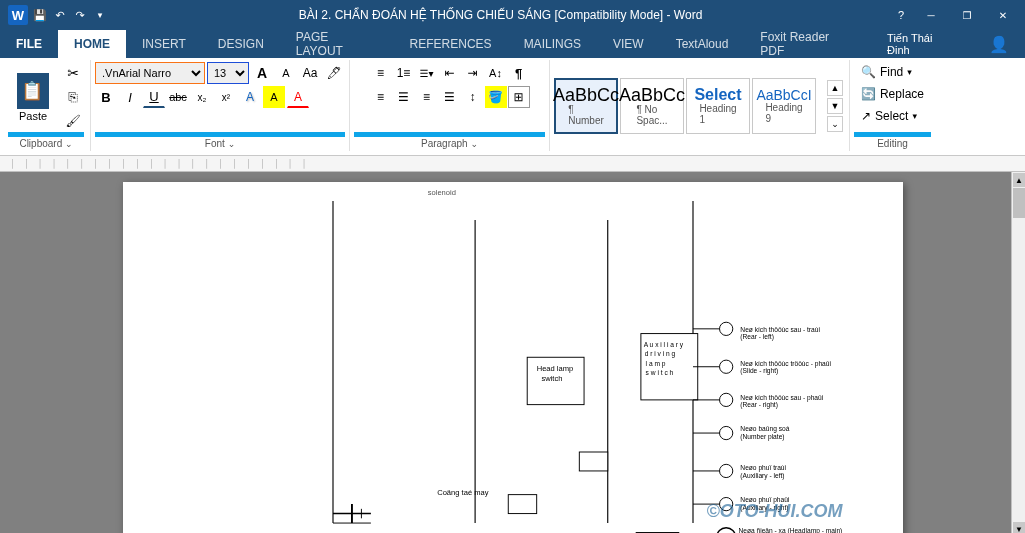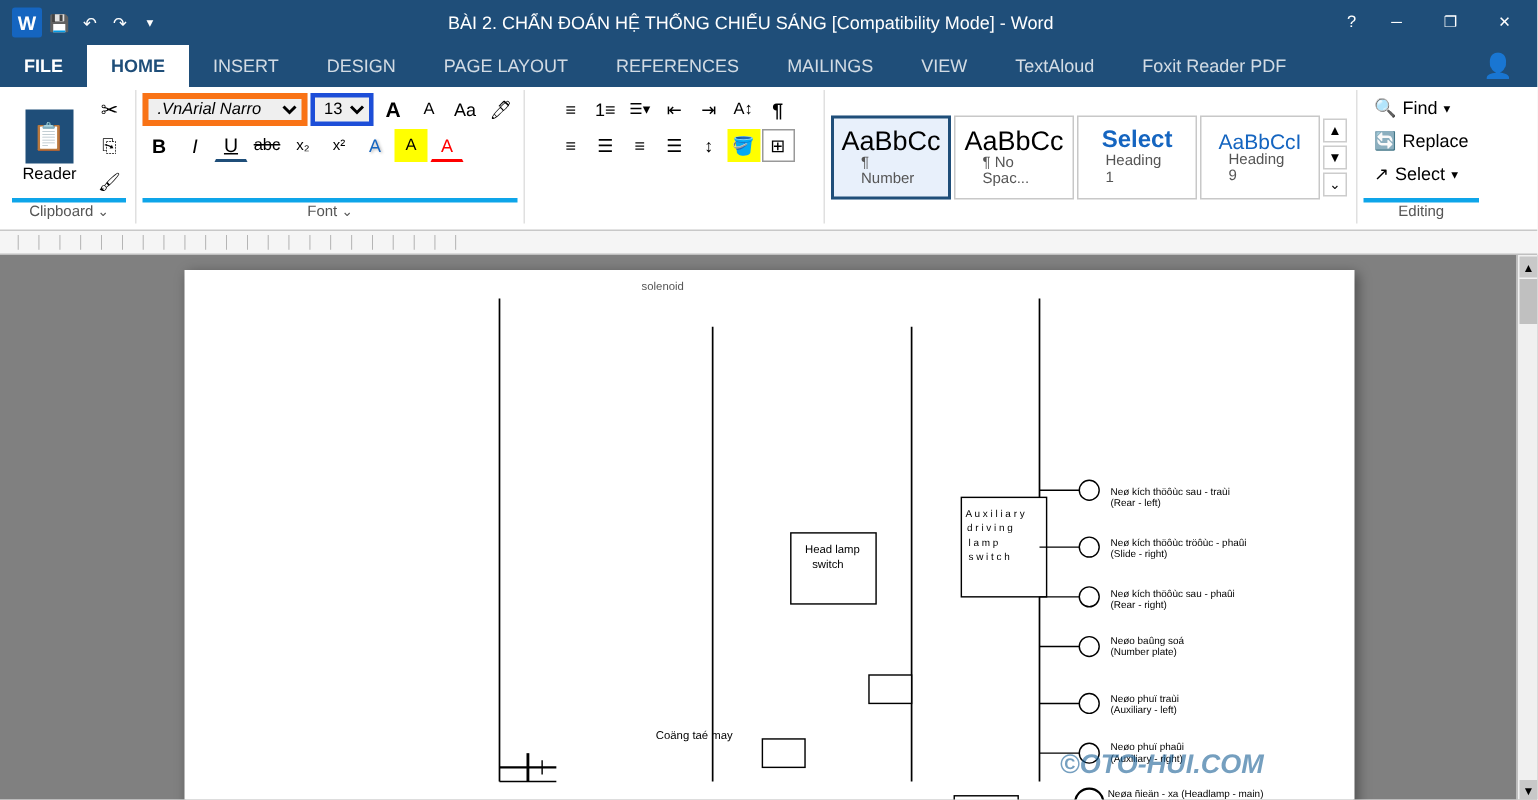--- a/index.html
+++ b/index.html
@@ -73,32 +73,32 @@
       align-items: center;
       justify-content: center;
       width: 50px;
       height: 58px;
       cursor: pointer;
       border: 1px solid transparent;
       padding: 2px;
     }
     .paste-icon { width: 32px; height: 36px; background: #1f4e79; display: flex; align-items: center; justify-content: center; color: white; font-size: 18px; }
     .paste-label { font-size: 11px; margin-top: 1px; }
-    .font-select { height: 22px; font-size: 11px; border: 4px solid #f97316; padding: 0 2px; min-width: 110px; font-style: italic; }
-    .font-size-select { height: 22px; font-size: 11px; border: 3px solid #1d4ed8; padding: 0 2px; width: 42px; }
+    .font-select { height: 22px; font-size: 11px; border: 1px solid #f97316; padding: 0 2px; min-width: 110px; }
+    .font-size-select { height: 22px; font-size: 11px; border: 1px solid #1d4ed8; padding: 0 2px; width: 42px; }
     .icon-btn { width: 22px; height: 22px; border: 1px solid transparent; background: transparent; cursor: pointer; display: flex; align-items: center; justify-content: center; font-size: 12px; }
     .bold-btn { font-weight: bold; font-size: 13px; }
     .italic-btn { font-style: italic; font-size: 13px; }
     .underline-btn { text-decoration: underline; font-size: 13px; }
     .style-box {
       display: flex;
       flex-direction: column;
       align-items: center;
       justify-content: center;
-      width: 80px;
+      width: 64px;
       height: 56px;
       border: 1px solid #c8c8c8;
       cursor: pointer;
       padding: 18px;
       font-size: 11px;
     }
     .style-box.active { border-color: #1f4e79; border-width: 2px; }
     .style-preview { font-size: 18px; line-height: 1; }
     .style-label { font-size: 10px; color: #555; }
     .edit-btn { display: flex; align-items: center; gap: 4px; padding: 2px 6px; cursor: pointer; font-size: 12px; border: 1px solid transparent; }
@@ -149,21 +149,21 @@
       font-size: 9px;
       color: #666;
       overflow: hidden;
     }
 
     .ribbon-section-label {
       font-size: 10px;
       color: #555;
       text-align: center;
       padding-top: 1px;
-      border-top: 3px solid #0ea5e9;
+      border-top: 5px solid #0ea5e9;
       width: 100%;
       margin-top: auto;
     }
 
     .styles-scroll-btn {
       display: flex;
       flex-direction: column;
       justify-content: center;
       gap: 2px;
       padding: 2px;
@@ -216,30 +216,31 @@
   <div class="ribbon-tab active" style="background:white;color:#1f4e79;">HOME</div>
   <div class="ribbon-tab">INSERT</div>
   <div class="ribbon-tab">DESIGN</div>
   <div class="ribbon-tab">PAGE LAYOUT</div>
   <div class="ribbon-tab">REFERENCES</div>
   <div class="ribbon-tab">MAILINGS</div>
   <div class="ribbon-tab">VIEW</div>
   <div class="ribbon-tab">TextAloud</div>
   <div class="ribbon-tab">Foxit Reader PDF</div>
   <div style="flex:1;"></div>
+  <div class="ribbon-tab" style="color:white;font-size:11px;">Tiến Thái Đinh</div>
   <div class="ribbon-tab" style="color:white;font-size:16px;">👤</div>
 </div>
 
 <div id="ribbon-content">
 
   <div class="ribbon-group" style="padding-right:6px;">
     <div class="ribbon-group-content" style="align-items:center;">
       <div class="paste-btn">
         <div class="paste-icon">📋</div>
-        <div class="paste-label">Reader</div>
+        <div class="paste-label">Paste</div>
       </div>
       <div style="display:flex;flex-direction:column;gap:2px;margin-left:2px;">
         <div class="icon-btn" title="Cut" style="font-size:14px;">✂</div>
         <div class="icon-btn" title="Copy" style="font-size:12px;">⎘</div>
         <div class="icon-btn" title="Format Painter" style="font-size:12px;">🖌</div>
       </div>
     </div>
     <div class="ribbon-section-label">Clipboard <span style="font-size:9px;">⌄</span></div>
   </div>
 
@@ -286,20 +287,21 @@
       <div style="display:flex;align-items:center;gap:1px;">
         <div class="icon-btn" style="font-size:12px;">≡</div>
         <div class="icon-btn" style="font-size:12px;">☰</div>
         <div class="icon-btn" style="font-size:12px;">≡</div>
         <div class="icon-btn" style="font-size:12px;">☰</div>
         <div class="icon-btn" style="font-size:12px;">↕</div>
         <div class="icon-btn" style="font-size:12px;background:#ffff00;width:22px;height:22px;display:inline-flex;align-items:center;justify-content:center;">🪣</div>
         <div class="icon-btn" style="font-size:12px;border:1px solid #999;">⊞</div>
       </div>
     </div>
+    <div class="ribbon-section-label">Paragraph <span style="font-size:9px;">⌄</span></div>
   </div>
 
   <div class="ribbon-group" style="flex-direction:row;min-width:300px;align-items:center;">
     <div style="display:flex;align-items:center;gap:2px;flex:1;">
       <div class="style-box active" style="border:2px solid #1f4e79;background:#e8f0fb;">
         <div class="style-preview">AaBbCc</div>
         <div class="style-label">¶ Number</div>
       </div>
       <div class="style-box">
         <div class="style-preview">AaBbCc</div>

